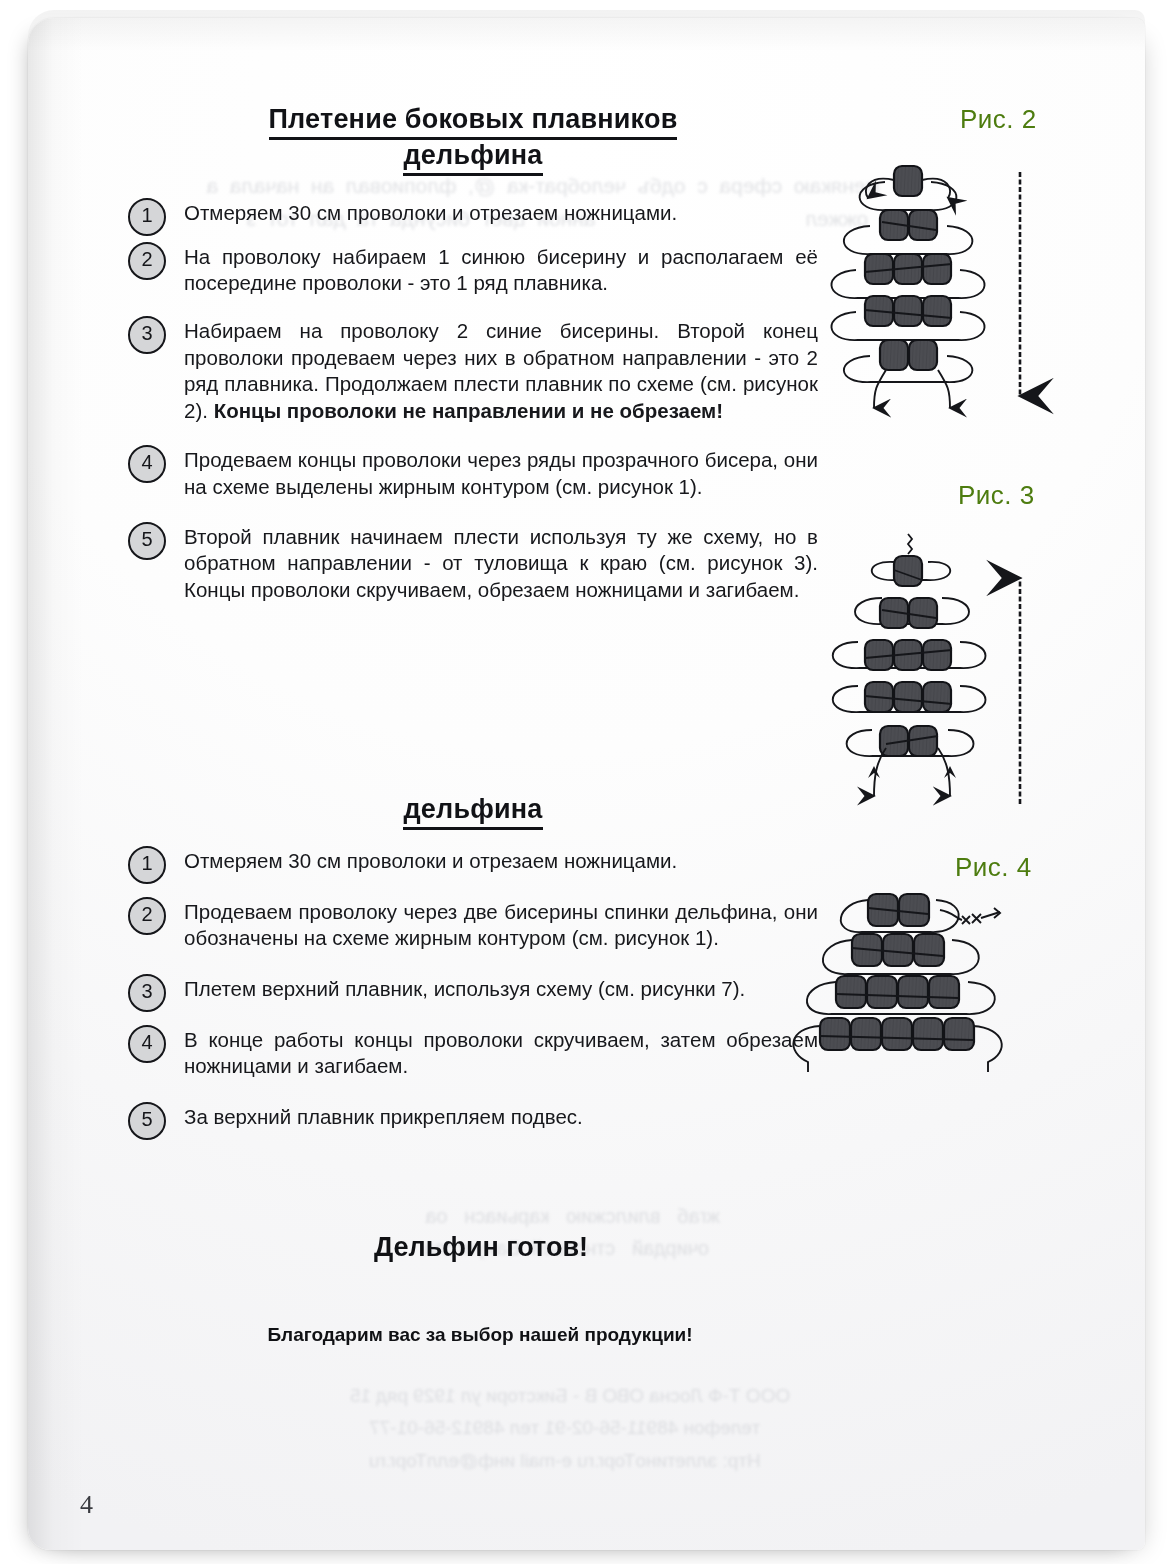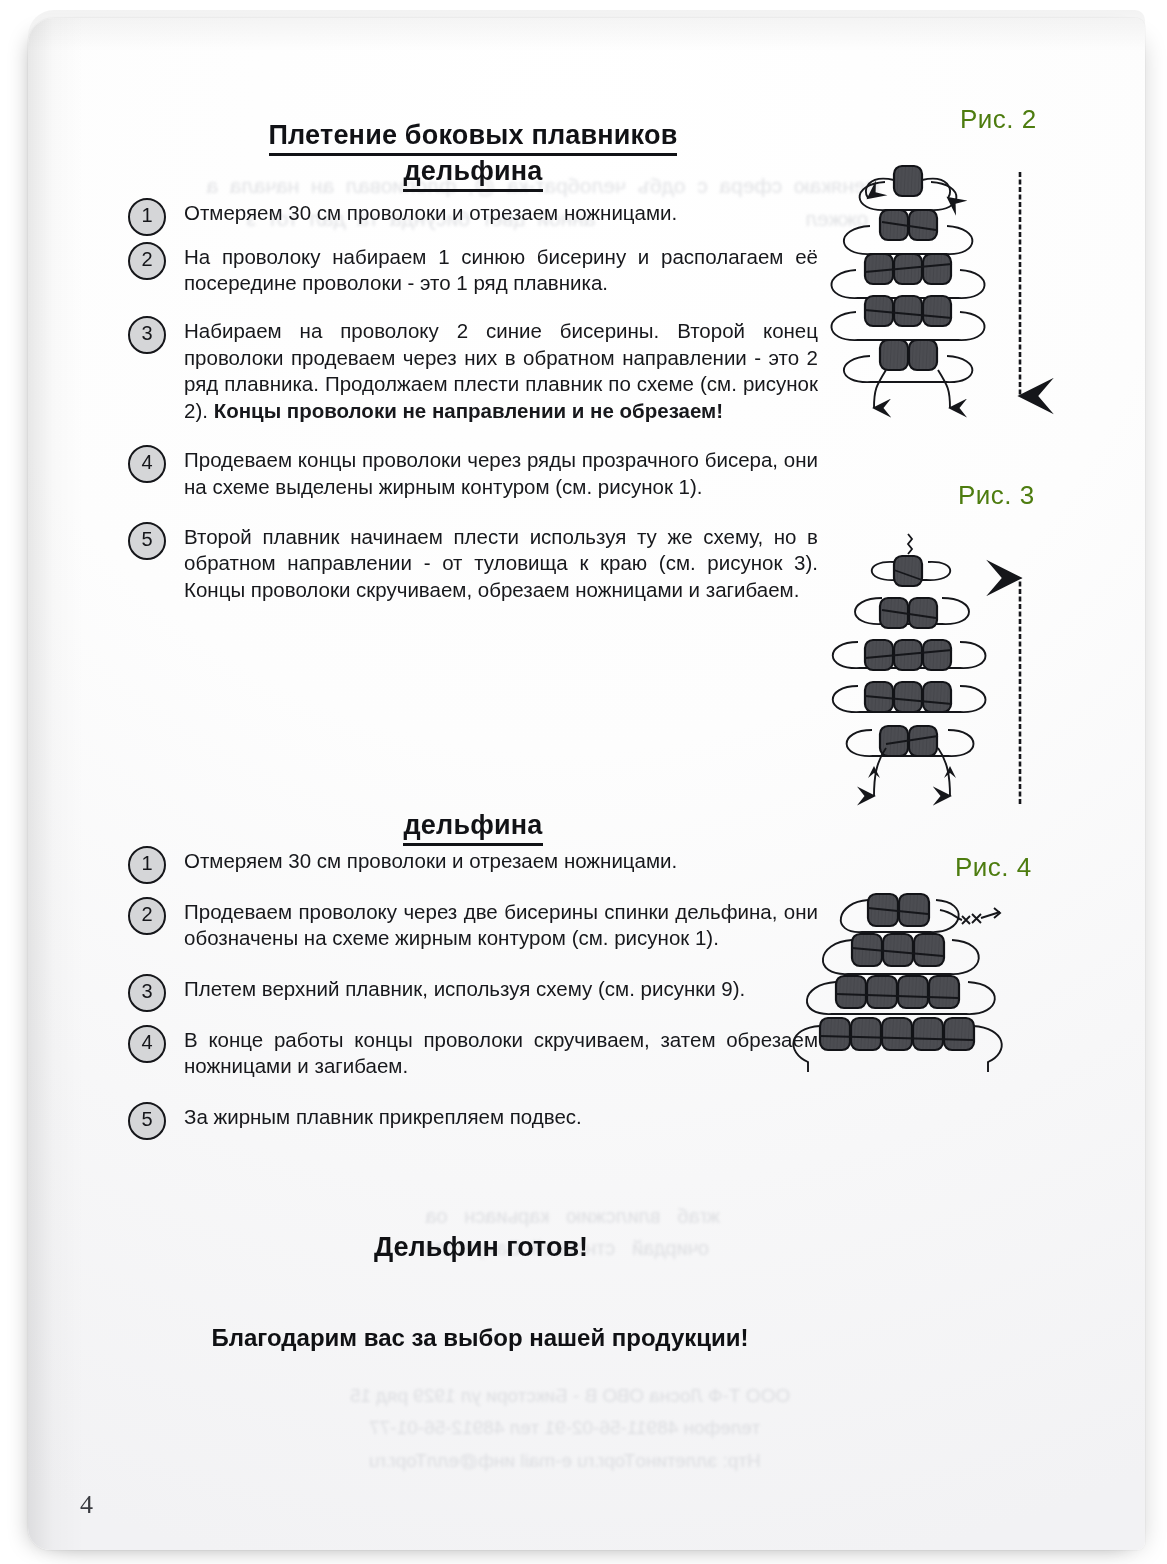--- a/index.html
+++ b/index.html
@@ -54,21 +54,21 @@
 
   
   #page{position:absolute;inset:0;}
 
   .col-text{
     position:absolute;
     left:128px;width:690px;
   }
 
   h2.section-title{
-    margin:16px;
+    margin:0;
     text-align:center;
     font-size:27px;
     font-weight:bold;
     line-height:1.18;
     color:#111216;
     letter-spacing:.2px;
   }
   h2.section-title span{
     display:inline-block;
     border-bottom:3px solid #111216;
@@ -100,21 +100,21 @@
   }
   .step b{font-weight:bold;}
 
   .closing{
     position:absolute;left:136px;width:690px;
     text-align:center;
     font-weight:bold;
     color:#101114;
   }
   #done-line{font-size:27px;}
-  #thanks-line{font-size:24px;}
+  #thanks-line{font-size:19px;}
 
   .fig-label{
     position:absolute;
     font-size:26px;
     color:#4d7c0f;
     letter-spacing:.5px;
     white-space:nowrap;
   }
 
   #page-number{
@@ -191,29 +191,29 @@
       <li class="step" style="margin-bottom:24px;">
         <span class="num">1</span>
         <span>Отмеряем 30 см проволоки и отрезаем ножницами.</span>
       </li>
       <li class="step" style="margin-bottom:24px;">
         <span class="num">2</span>
         <span>Продеваем проволоку через две бисерины спинки дельфина, они обозначены на схеме жирным контуром (см. рисунок 1).</span>
       </li>
       <li class="step" style="margin-bottom:24px;">
         <span class="num">3</span>
-        <span>Плетем верхний плавник, используя схему (см. рисунки 9).</span>
+        <span>Плетем верхний плавник, используя схему (см. рисунки 7).</span>
       </li>
       <li class="step" style="margin-bottom:24px;">
         <span class="num">4</span>
         <span>В конце работы концы проволоки скручиваем, затем обрезаем ножницами и загибаем.</span>
       </li>
       <li class="step">
         <span class="num">5</span>
-        <span>За жирным плавник прикрепляем подвес.</span>
+        <span>За верхний плавник прикрепляем подвес.</span>
       </li>
     </ol>
   </div>
 
   <div class="closing" id="done-line" style="top:1232px;">Дельфин готов!</div>
   <div class="closing" id="thanks-line" style="top:1324px;width:740px;left:110px;">Благодарим вас за выбор нашей продукции!</div>
 
   <div id="page-number">4</div>
 
   <div class="fig-label" style="left:960px;top:104px;">Рис. 2</div>

